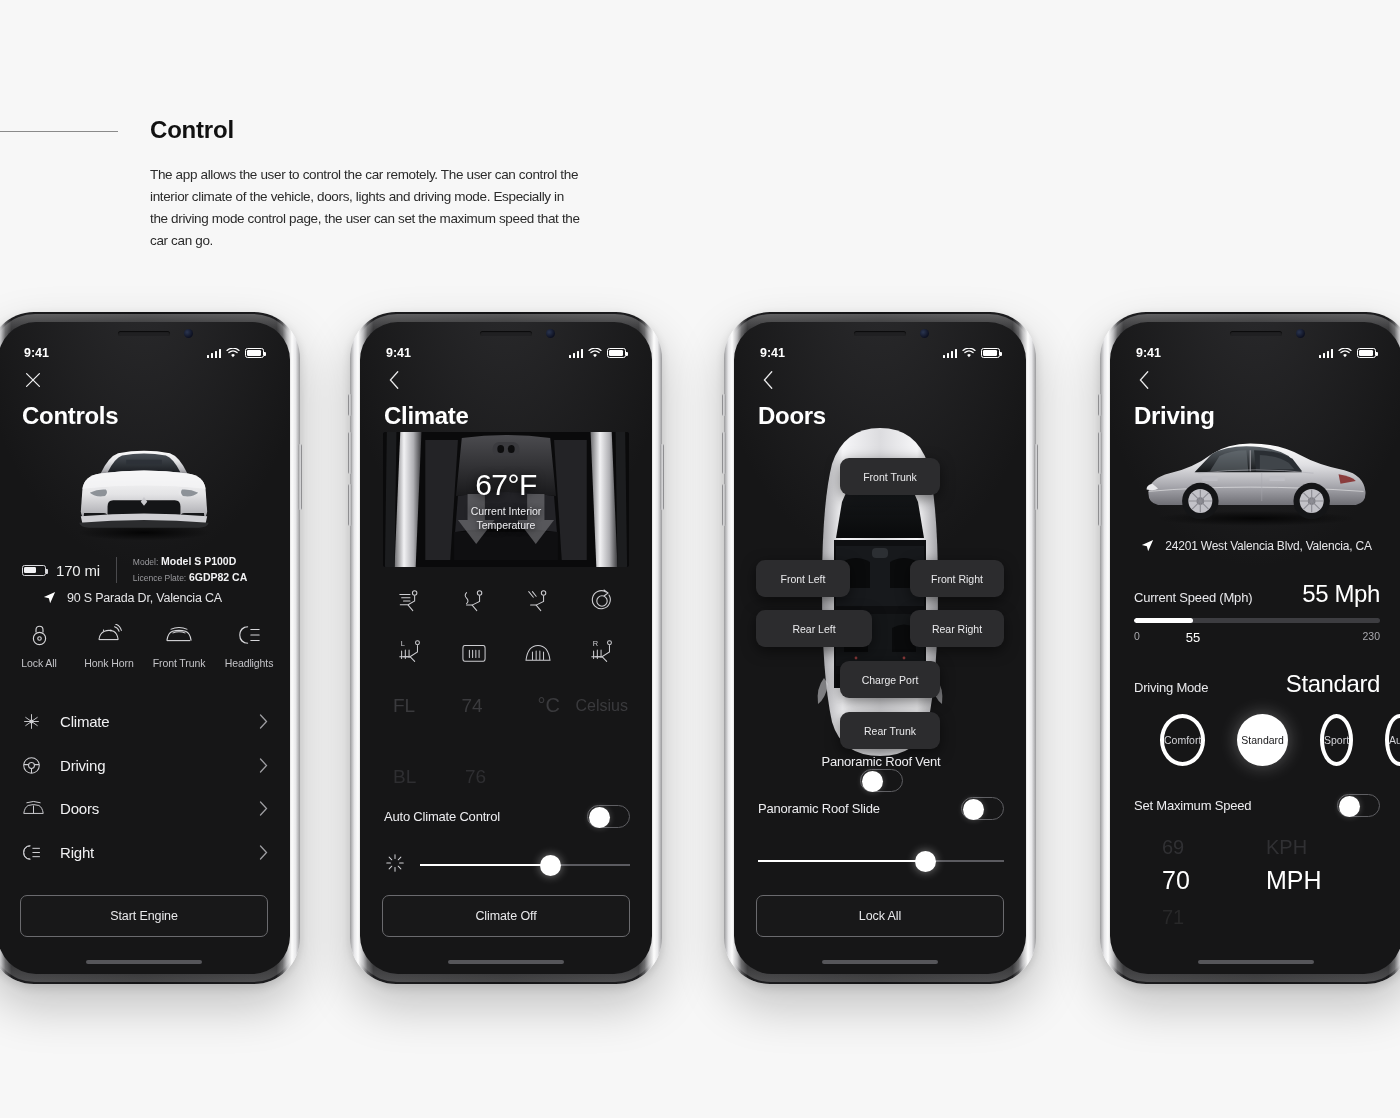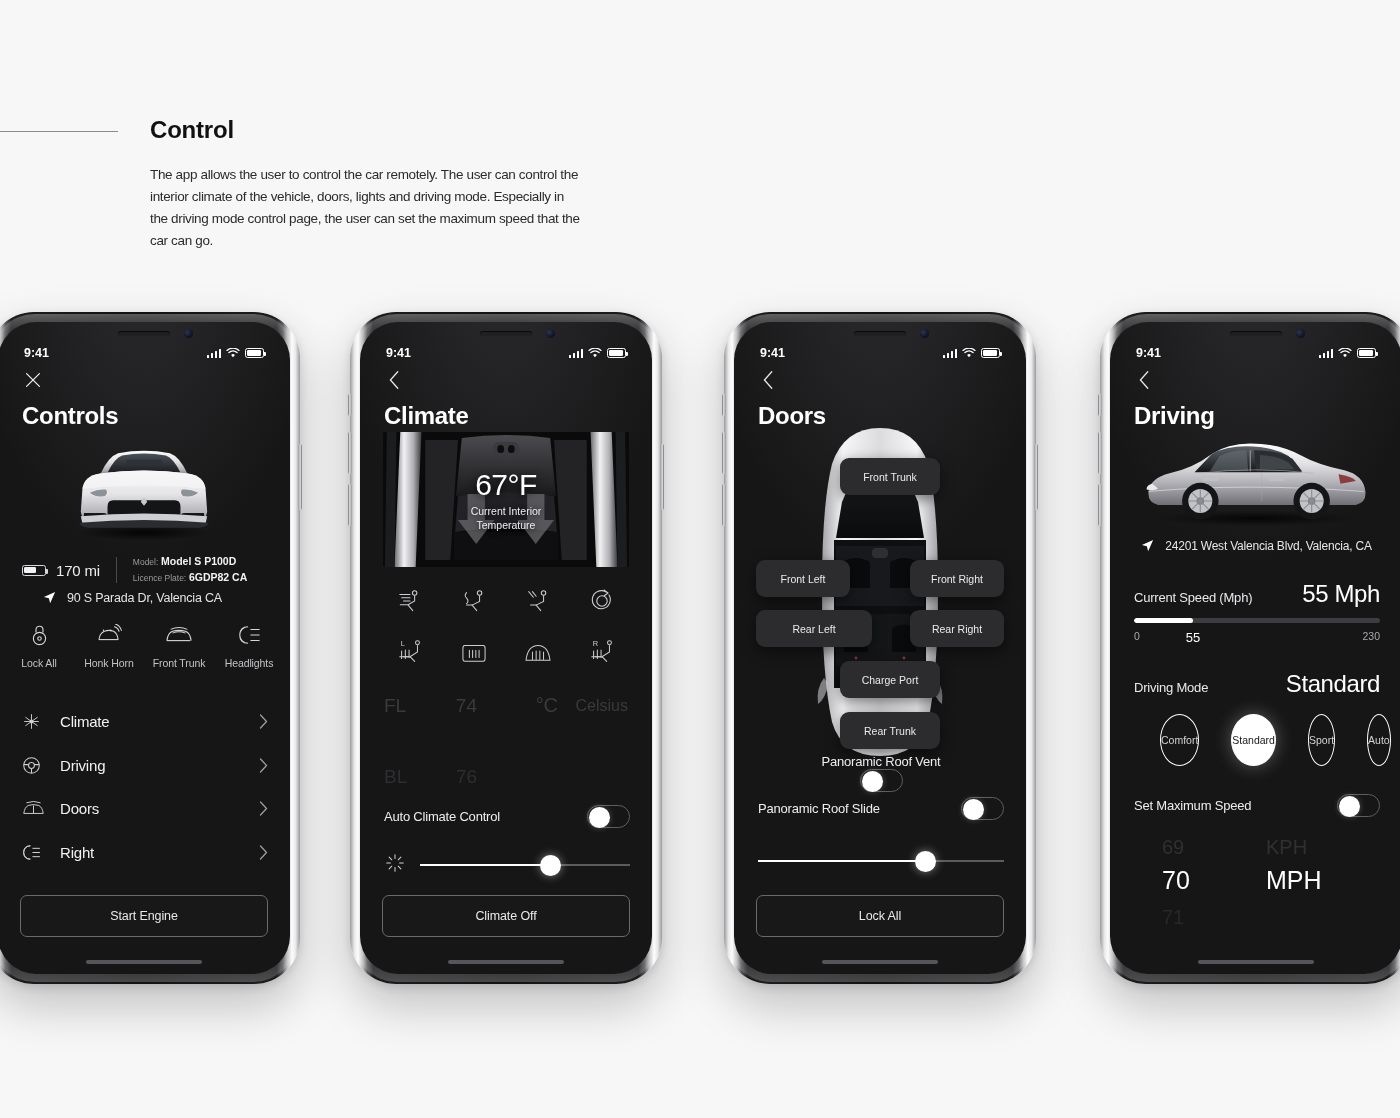--- a/index.html
+++ b/index.html
@@ -179,21 +179,21 @@
     position: absolute; left: 18px; right: 18px; top: 263px;
     display: grid; grid-template-columns: repeat(4, 1fr); row-gap: 22px;
     justify-items: center; align-items: center;
   }
   .clim-grid .ci { color:#cdcdd1; height:30px; display:flex; align-items:center; justify-content:center; cursor:pointer;}
 
   .picker {
     position: absolute; left: 0; right: 0; top: 372px; height: 92px;
   }
   .pk-row { position: absolute; left: 0; right: 0; display: flex; align-items: center; padding: 0 24px; }
-  .pk-row .c1 { width: 72px; }
+  .pk-row .c1 { width: 72px; margin-left: 9px; }
   .pk-row .c2 { width: 80px; }
   .pk-row .c3 { width: 40px; }
   .pk-row .c4 { flex: 1; }
   .pk-top { top: 0;    color: #3a3a3d; font-size: 19px; font-weight: 500; }
   .pk-mid { top: 30px; color: #ffffff; font-size: 25px; font-weight: 500; }
   .pk-bot { top: 72px; color: #2e2e31; font-size: 19px; font-weight: 500; }
   .pk-mid .c3, .pk-top .c3 { font-size: 20px; }
   .pk-mid .c4 { font-size: 16px; font-weight: 400; }
   .pk-top .c4 { font-size: 16px; font-weight: 400; }
 
@@ -259,21 +259,21 @@
   .spd-ticks .t0 { position: absolute; left: 0; }
   .spd-ticks .tc { position: absolute; color:#fff; font-size: 13px; transform: translateX(-50%); }
   .spd-ticks .tm { position: absolute; right: 0; }
 
   .mode-row { position: absolute; left: 24px; right: 22px; top: 348px; display: flex; align-items: baseline; justify-content: space-between; }
   .mode-lbl { font-size: 13px; color: #e9e9ec; letter-spacing: -.2px; }
   .mode-val { font-size: 24px; font-weight: 500; letter-spacing: -.4px; }
   .mode-circles { position: absolute; left: 18px; right: 16px; top: 392px; display: flex; justify-content: space-between; }
   .mc {
     width: 52px; height: 52px; border-radius: 50%;
-    border: 1px solid #ffffff; display:flex; align-items:center; justify-content:center;
+    border: 4px solid #ffffff; display:flex; align-items:center; justify-content:center;
     font-size: 10.5px; color: #d3d3d7; cursor: pointer; margin-left: 32px;
   }
   .mc.on { background: #fff; color: #18181a; border-color: #fff; box-shadow: 0 0 18px rgba(255,255,255,.3); }
 
   .unit-picker { position: absolute; left: 0; right: 0; top: 514px; height: 86px; }
   .up-row { position: absolute; left: 0; right: 0; display: flex; padding: 0 52px; }
   .up-row .u1 { width: 104px; }
   .up-row .u2 { flex: 1; }
   .up-top { top: 0;   color: #303033; font-size: 20px; font-weight: 500; }
   .up-mid { top: 30px; color: #fff;   font-size: 25px; font-weight: 500; }

